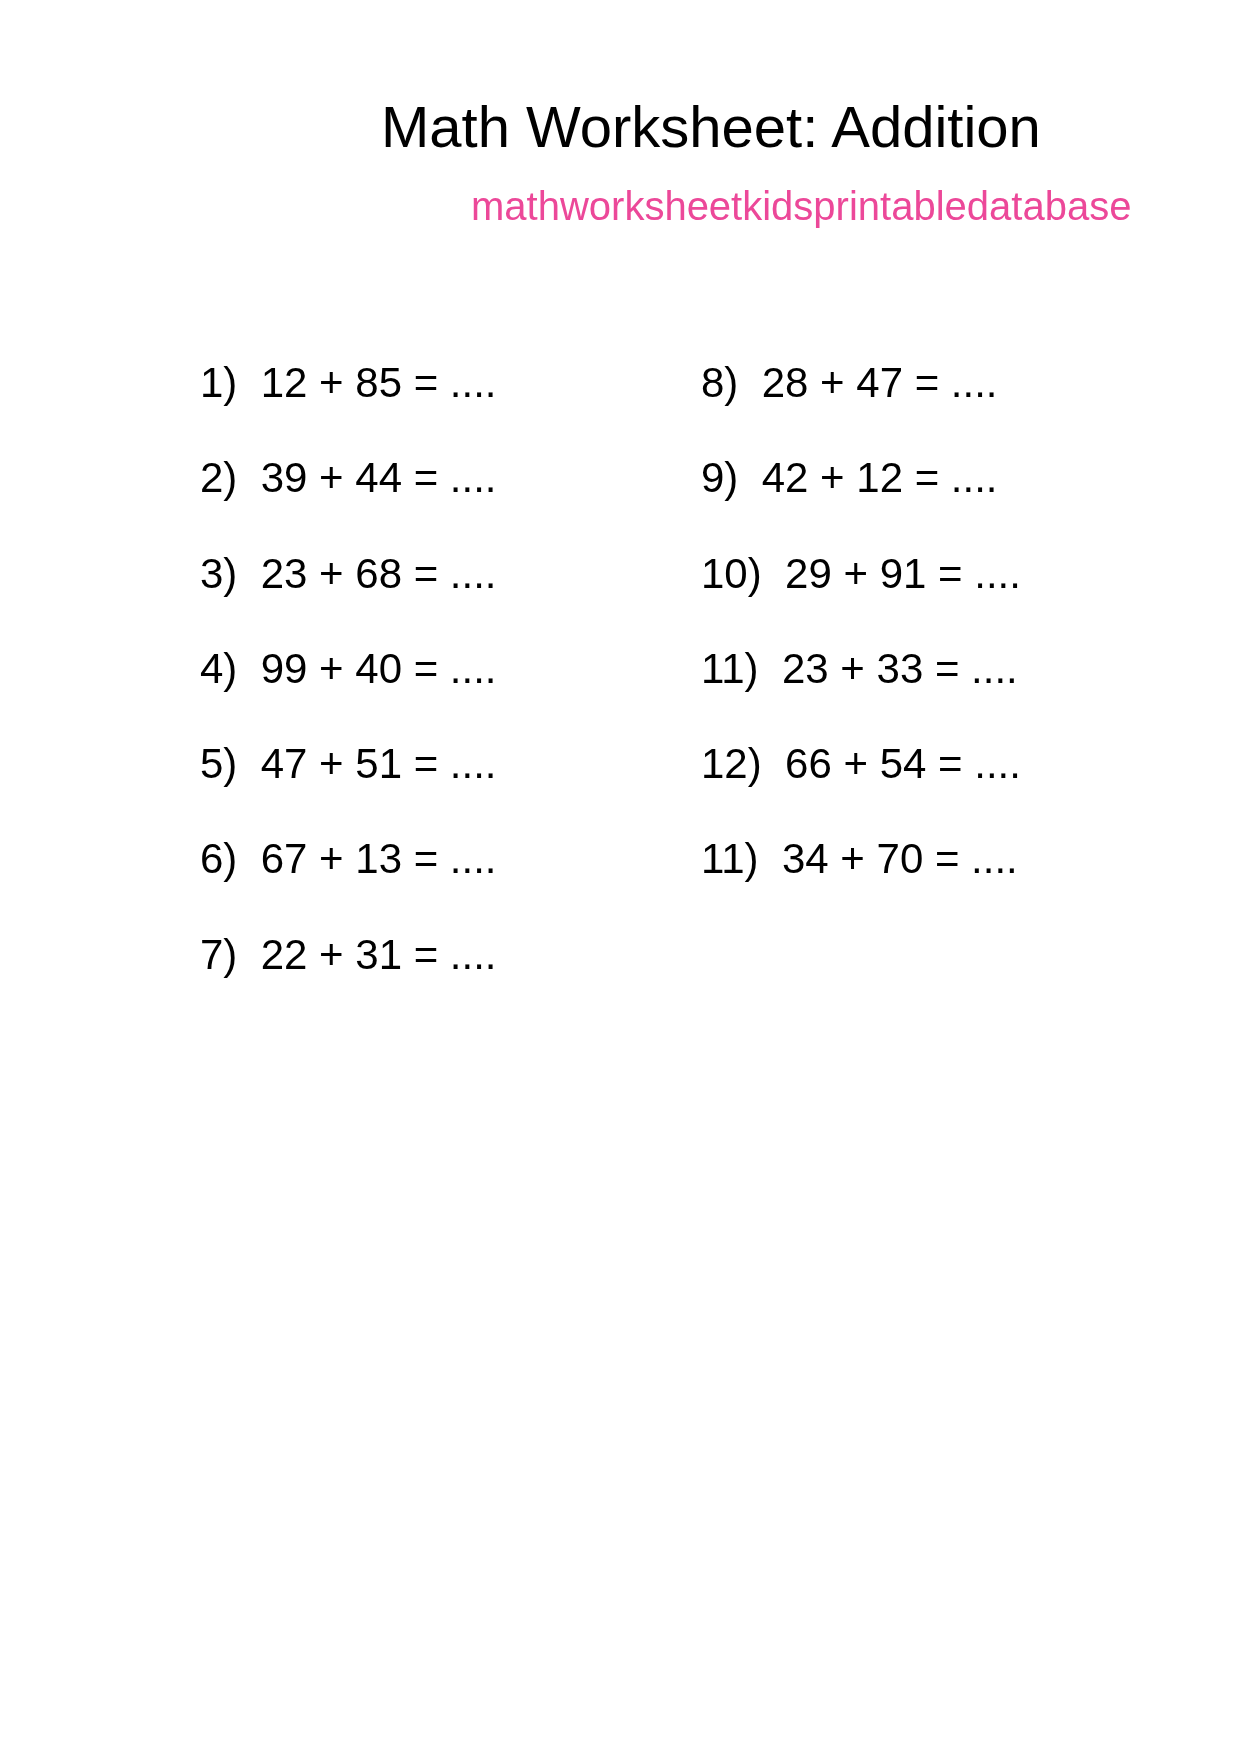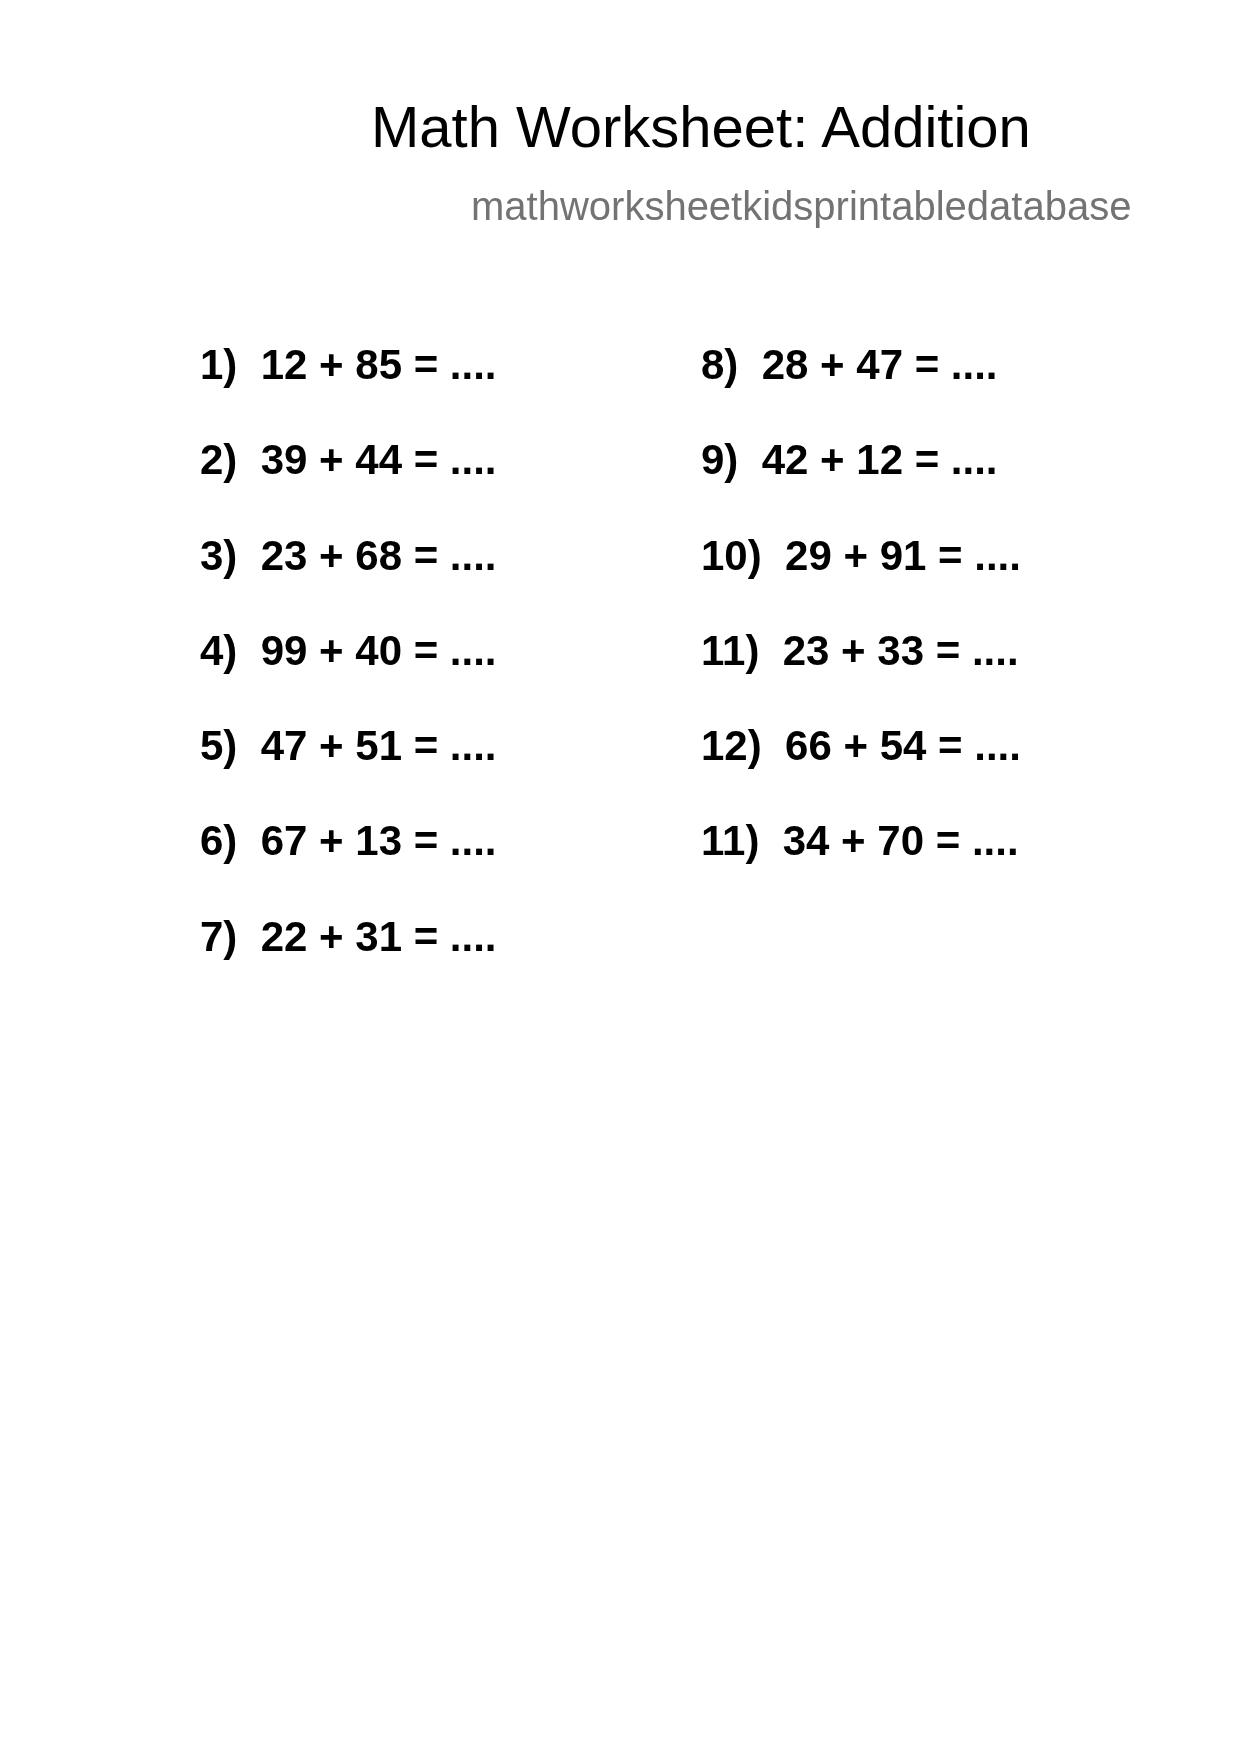--- a/index.html
+++ b/index.html
@@ -10,40 +10,39 @@
     body {
       width: 1240px;
       height: 1754px;
       position: relative;
       overflow: hidden;
       font-family: "Liberation Sans", sans-serif;
       color: #000000;
     }
     .title {
       position: absolute;
-      left: 371px;
+      left: 381px;
       top: 98px;
       font-size: 58px;
       line-height: 1;
       white-space: nowrap;
       color: #000000;
     }
     .subtitle {
       position: absolute;
       left: 471px;
       top: 186px;
       font-size: 40px;
       line-height: 1;
       white-space: nowrap;
-      color: #737373;
+      color: #ec4899;
     }
     .column {
       position: absolute;
-      top: 344px;
-      font-weight: bold;
+      top: 362px;
     }
     .col-left { left: 200px; }
     .col-right { left: 701px; }
     .problem {
       height: 95.3px;
       font-size: 42px;
       line-height: 1;
       white-space: nowrap;
       word-spacing: 0;
     }

